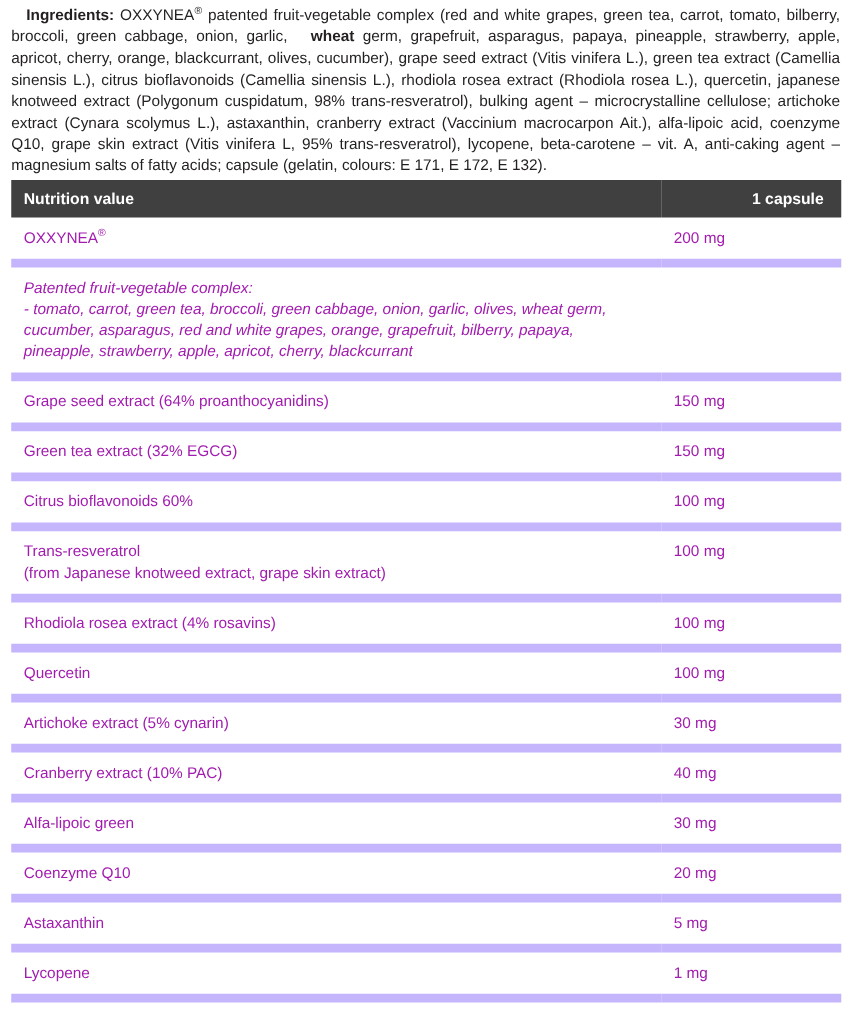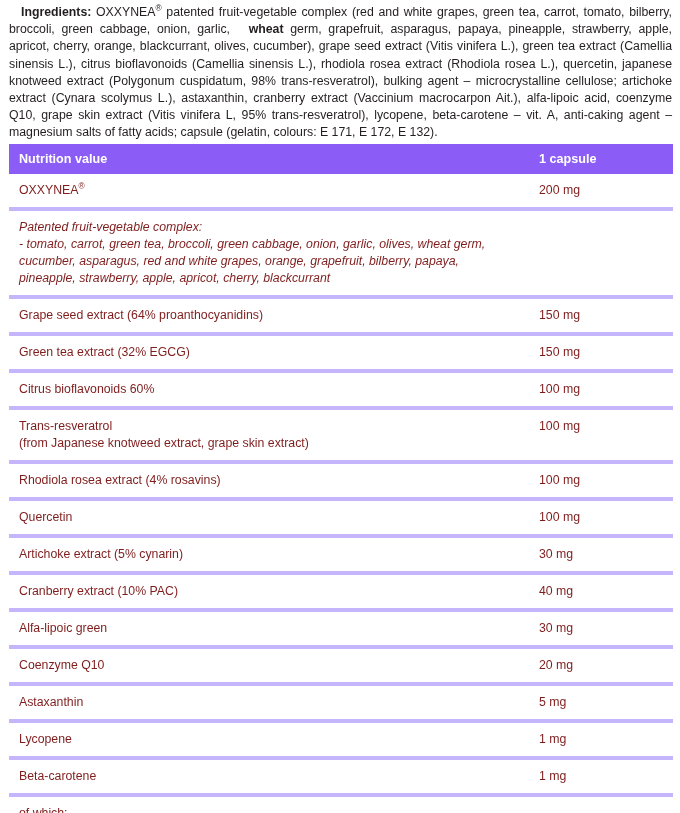--- a/index.html
+++ b/index.html
@@ -37,37 +37,38 @@
     color: #231f20;
     margin: 0 0 14px 1px;
   }
   table.nutrition {
     width: 664px;
     border-collapse: collapse;
     margin-left: 1px;
     font-size: 12.3px;
   }
   table.nutrition thead th {
-    background: #8b5cf6;
+    background: #404040;
     color: #ffffff;
     font-weight: bold;
     font-size: 12.6px;
     text-align: left;
     padding: 8px 10px 8px 10px;
     border: none;
   }
   table.nutrition thead th.amount {
+    text-align: right;
     padding-right: 14px;
   }
   table.nutrition td {
-    border-bottom: 4px solid #c4b5fd;
+    border-bottom: 7px solid #c4b5fd;
     padding: 8px 10px 8px 10px;
     vertical-align: top;
     line-height: 17px;
-    color: #7f1d1d;
+    color: #a21caf;
   }
   table.nutrition tr.first-row td {
     border-top: none;
   }
   table.nutrition td.amount {
     text-align: left;
     padding-right: 14px;
     white-space: nowrap;
     width: 120px;
   }

